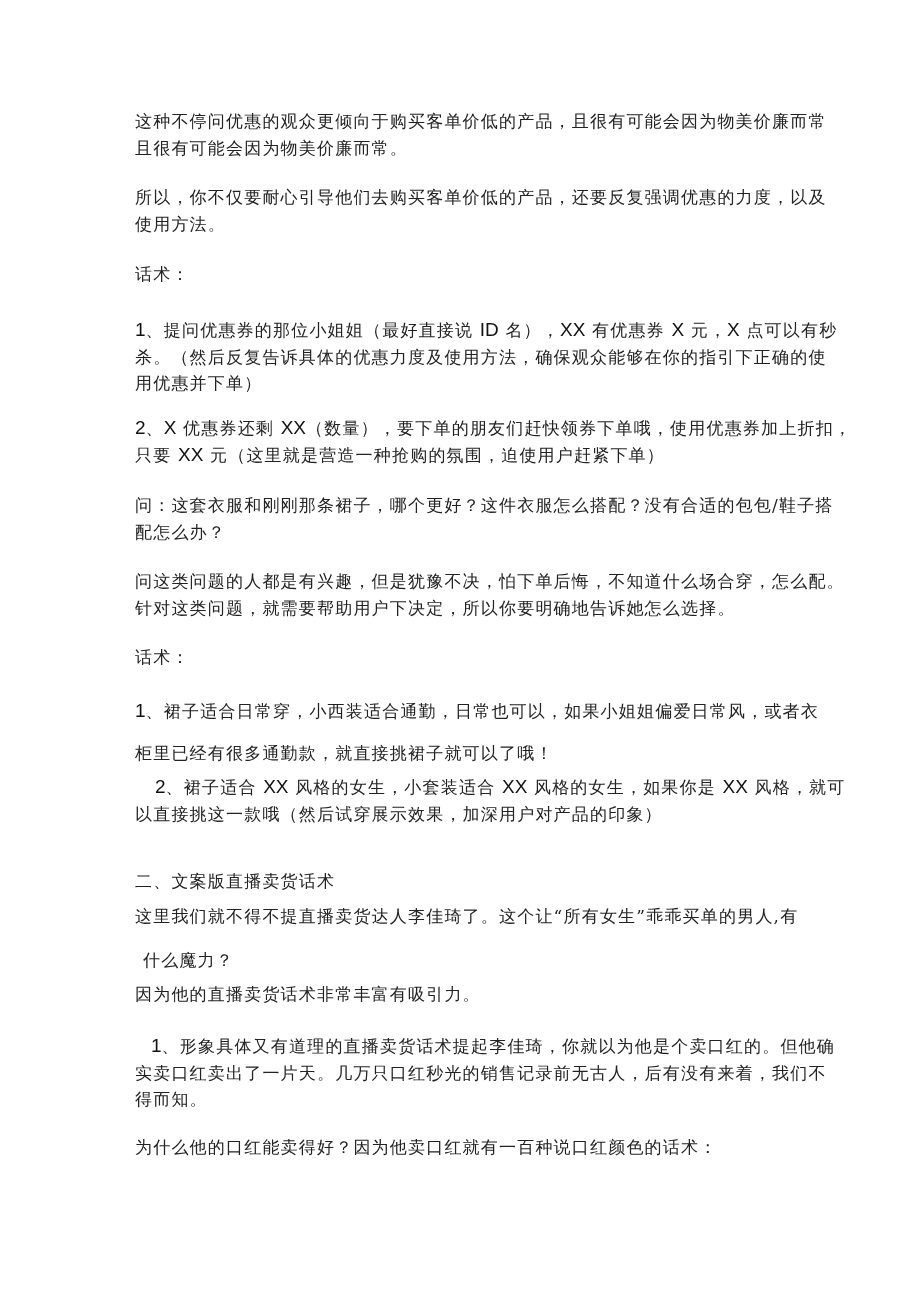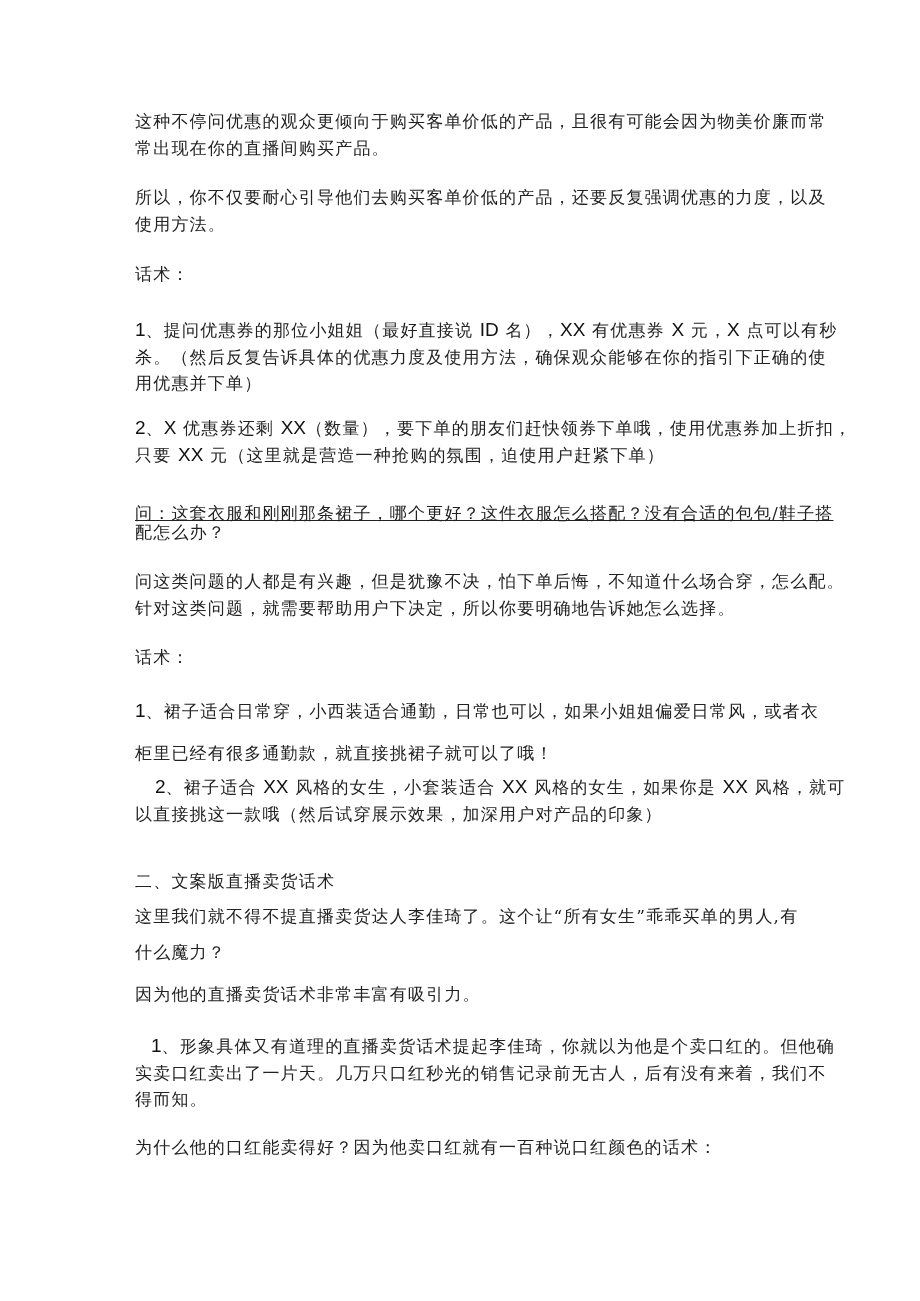--- a/index.html
+++ b/index.html
@@ -44,40 +44,40 @@
       letter-spacing: 0px;
       color: #111111;
     }
   </style>
 </head>
 <body>
 
 <div class="page" id="page">
     <div class="para" style="top: 108px;">
       <div class="line" style="top: 0px;"><span>这种不停问优惠的观众更倾向于购买客单价低的产品，且很有可能会因为物美价廉而常</span></div>
-      <div class="line" style="top: 26.5px;"><span>常出现在你的直播间购买产品。</span></div>
+      <div class="line" style="top: 26.5px;"><span>且很有可能会因为物美价廉而常。</span></div>
     </div>
     <div class="para" style="top: 184px;">
       <div class="line" style="top: 0px;"><span>所以，你不仅要耐心引导他们去购买客单价低的产品，还要反复强调优惠的力度，以及</span></div>
       <div class="line" style="top: 26.5px;"><span>使用方法。</span></div>
     </div>
     <div class="para" style="top: 261px;">
       <div class="line" style="top: 0px;"><span>话术：</span></div>
     </div>
     <div class="para" style="top: 317px;">
       <div class="line" style="top: 0px;"><span class="latin">1</span><span>、提问优惠券的那位小姐姐（最好直接说 </span><span class="latin">ID</span><span> 名），</span><span class="latin">XX</span><span> 有优惠券 </span><span class="latin">X</span><span> 元，</span><span class="latin">X</span><span> 点可以有秒</span></div>
       <div class="line" style="top: 26.5px;"><span>杀。（然后反复告诉具体的优惠力度及使用方法，确保观众能够在你的指引下正确的使</span></div>
       <div class="line" style="top: 53px;"><span>用优惠并下单）</span></div>
     </div>
     <div class="para" style="top: 415px;">
       <div class="line" style="top: 0px;"><span class="latin">2</span><span>、</span><span class="latin">X</span><span> 优惠券还剩 </span><span class="latin">XX</span><span>（数量），要下单的朋友们赶快领券下单哦，使用优惠券加上折扣，</span></div>
       <div class="line" style="top: 26.5px;"><span>只要 </span><span class="latin">XX</span><span> 元（这里就是营造一种抢购的氛围，迫使用户赶紧下单）</span></div>
     </div>
     <div class="para" style="top: 492px;">
-      <div class="line" style="top: 8px; text-decoration: underline;"><span>问：这套衣服和刚刚那条裙子，哪个更好？这件衣服怎么搭配？没有合适的包包/鞋子搭</span></div>
+      <div class="line" style="top: 0px;"><span>问：这套衣服和刚刚那条裙子，哪个更好？这件衣服怎么搭配？没有合适的包包/鞋子搭</span></div>
       <div class="line" style="top: 26.5px;"><span>配怎么办？</span></div>
     </div>
     <div class="para" style="top: 568px;">
       <div class="line" style="top: 0px;"><span>问这类问题的人都是有兴趣，但是犹豫不决，怕下单后悔，不知道什么场合穿，怎么配。</span></div>
       <div class="line" style="top: 26.5px;"><span>针对这类问题，就需要帮助用户下决定，所以你要明确地告诉她怎么选择。</span></div>
     </div>
     <div class="para" style="top: 644px;">
       <div class="line" style="top: 0px;"><span>话术：</span></div>
     </div>
     <div class="para" style="top: 698px;">
@@ -86,21 +86,21 @@
     </div>
     <div class="para" style="top: 774px;">
       <div class="line" style="top: 0px; margin-left: 20px;"><span class="latin">2</span><span>、裙子适合 </span><span class="latin">XX</span><span> 风格的女生，小套装适合 </span><span class="latin">XX</span><span> 风格的女生，如果你是 </span><span class="latin">XX</span><span> 风格，就可</span></div>
       <div class="line" style="top: 26.5px;"><span>以直接挑这一款哦（然后试穿展示效果，加深用户对产品的印象）</span></div>
     </div>
     <div class="para" style="top: 852px;">
       <div class="line" style="top: 16px;"><span>二、文案版直播卖货话术</span></div>
     </div>
     <div class="para" style="top: 903px;">
       <div class="line" style="top: 0px;"><span>这里我们就不得不提直播卖货达人李佳琦了。这个让“所有女生”乖乖买单的男人,有</span></div>
-      <div class="line" style="top: 36px;"><span>什么魔力？</span></div>
+      <div class="line" style="top: 44px; margin-left: 8px;"><span>什么魔力？</span></div>
     </div>
     <div class="para" style="top: 981px;">
       <div class="line" style="top: 0px;"><span>因为他的直播卖货话术非常丰富有吸引力。</span></div>
     </div>
     <div class="para" style="top: 1033px;">
       <div class="line" style="top: 0px; margin-left: 16px;"><span class="latin">1</span><span>、形象具体又有道理的直播卖货话术提起李佳琦，你就以为他是个卖口红的。但他确</span></div>
       <div class="line" style="top: 26.5px;"><span>实卖口红卖出了一片天。几万只口红秒光的销售记录前无古人，后有没有来着，我们不</span></div>
       <div class="line" style="top: 53px;"><span>得而知。</span></div>
     </div>
     <div class="para" style="top: 1134px;">

